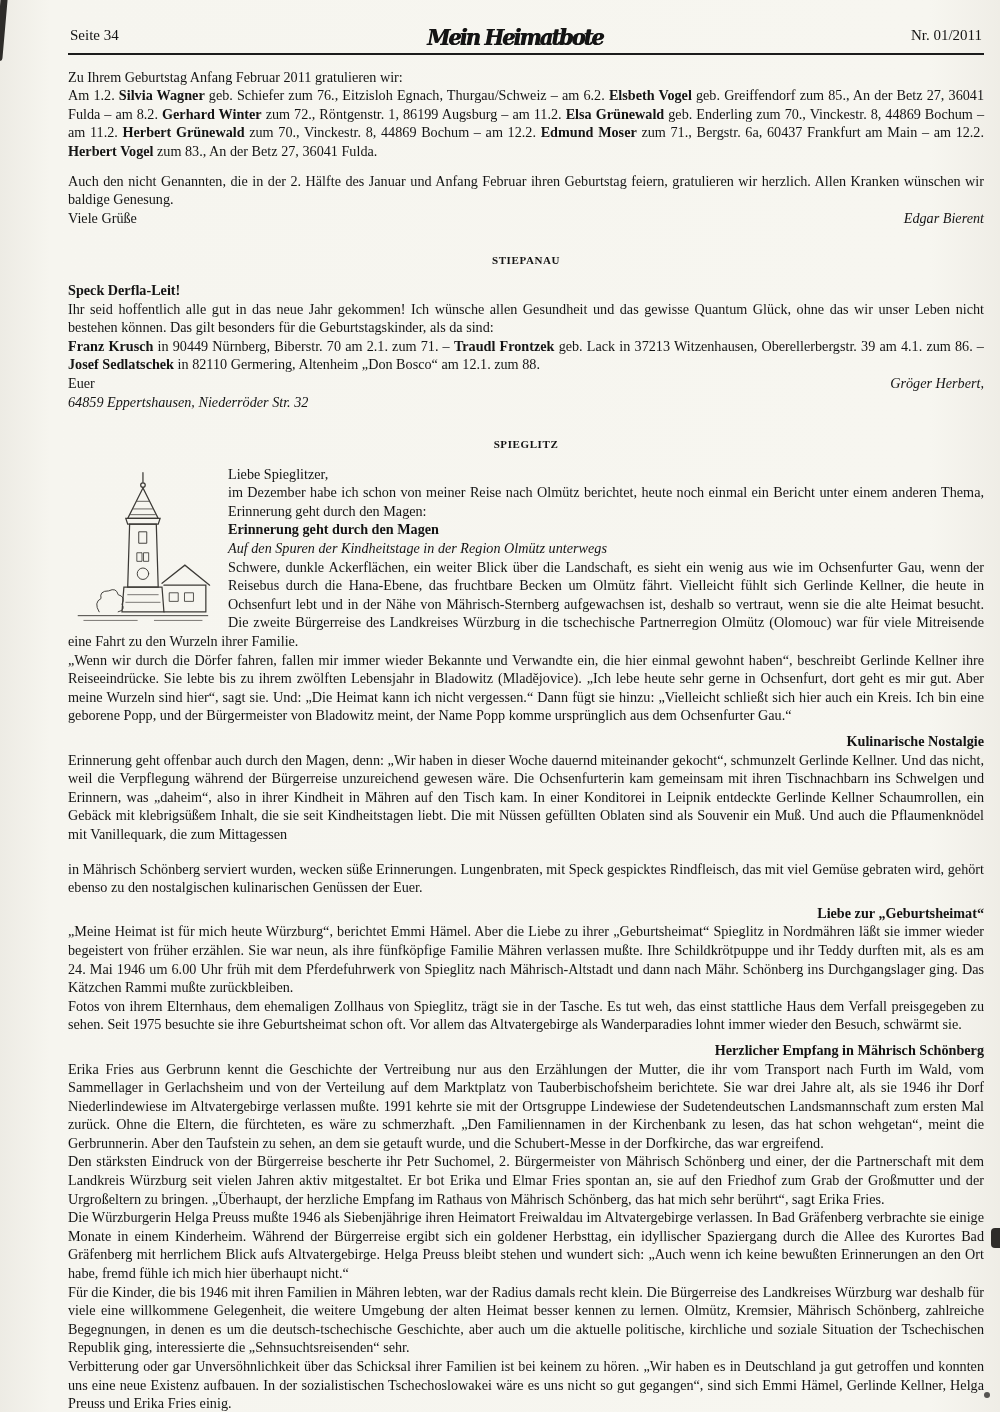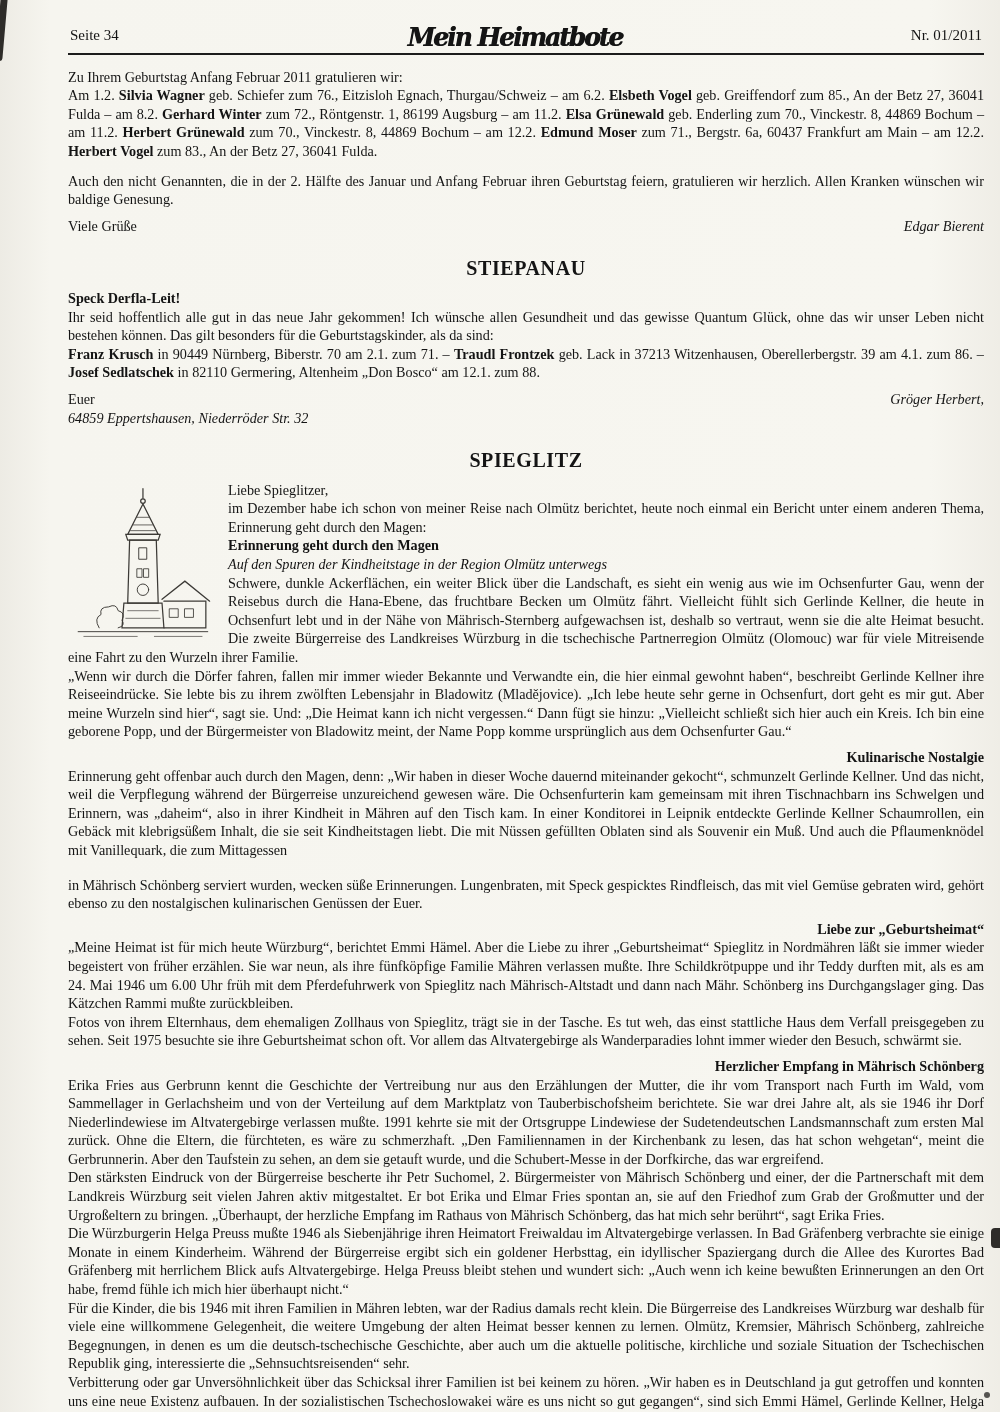--- a/index.html
+++ b/index.html
@@ -14,39 +14,39 @@
     font-size:14.2px; line-height:18.6px;
     padding:26px 16px 18px 68px;
     overflow:hidden;
   }
   
   .header-row { display:flex; align-items:flex-end; justify-content:space-between; padding:0 2px 5px 2px; }
   .page-num, .issue { font-size:15px; padding-bottom:3px; }
   .masthead {
     font-family:"DejaVu Serif", serif;
     font-weight:bold; font-style:italic;
-    font-size:25px; letter-spacing:-2px;
+    font-size:21px; letter-spacing:-2px;
     text-shadow:0.6px 0 0 currentColor;
     transform:scaleY(1.06);
   }
   .rule { border-top:2px solid #1c1c1c; margin:0 0 13px 0; }
   
   .cols { display:flex; gap:16px;flex-direction:column; }
   .col { flex:1 1 0; min-width:0; }
   p { text-align:justify; hyphens:auto; -webkit-hyphens:auto; }
   .ta-left { text-align:left; }
   .b { font-weight:bold; }
   .i { font-style:italic; }
   .gap-top { margin-top:11px; }
   .section-heading {
-    text-align:center; font-weight:bold; font-size:20px;
+    text-align:center; font-weight:bold; font-size:11px;
     letter-spacing:0.6px; margin:24px 0 11px 0;
   }
   .sub-heading { font-weight:bold; text-align:right; margin-top:7px; }
-  .sig-row { display:flex; justify-content:space-between; align-items:baseline; margin-top:8px; }
+  .sig-row { display:flex; justify-content:space-between; align-items:baseline; margin-top:0; }
   .right-italic { text-align:left; font-style:italic; }
   
   .illu { float:left; width:148px; height:162px; margin:2px 12px 2px 0; }
   
   .bday-box { border:1.6px solid #222; padding:5px 8px 6px 8px; margin-top:9px; }
   
   .artifact { position:absolute; background:#2e2c29; }
   .artifact.tl { left:-2px; top:-3px; width:7px; height:64px; transform:rotate(5deg); border-radius:3px; }
   .artifact.rblob { right:0; top:1228px; width:9px; height:20px; border-radius:4px 0 0 4px; }
   .artifact.brdot { right:10px; bottom:14px; width:6px; height:6px; border-radius:50%; opacity:.8; }

